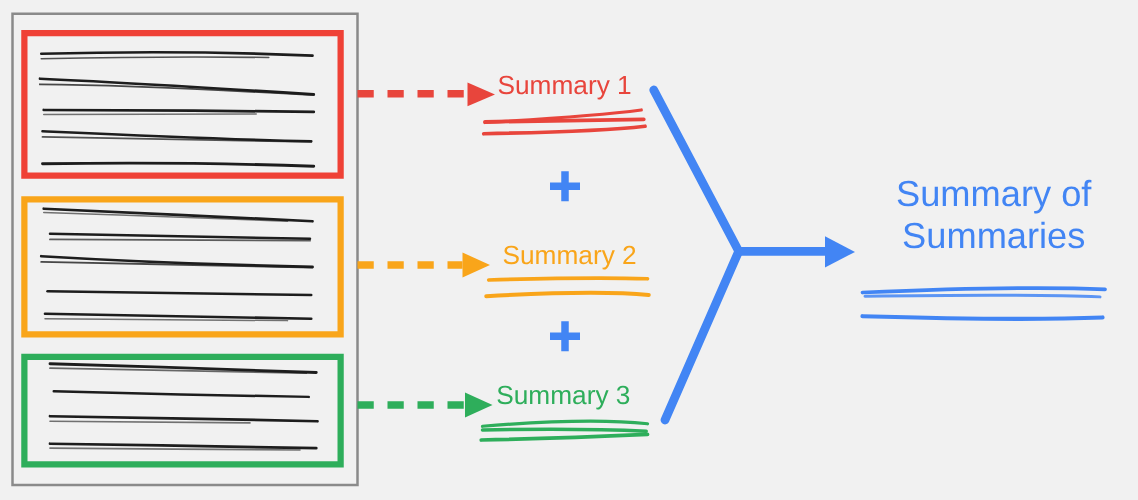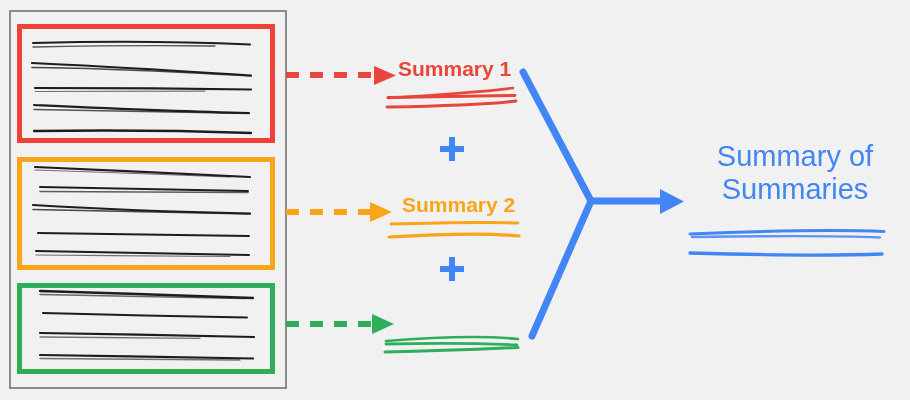--- a/index.html
+++ b/index.html
@@ -26,21 +26,21 @@
   .doc-box.red{border:5px solid #ef4136;}
   .doc-box.orange{border:5px solid #f9a51a;}
   .doc-box.green{border:5px solid #2eae5b;}
 
   .label{
     position:absolute;
     font-family:"Liberation Sans", sans-serif;
     white-space:nowrap;
     line-height:1;
   }
-  .sum-label{font-size:21px;font-weight:700;}
+  .sum-label{font-size:21px;font-weight:400;}
   .sum1{color:#e8453c;}
   .sum2{color:#f9a51a;}
   .sum3{color:#2eae5b;}
 
   .final-label{
     position:absolute;
     color:#4285f4;
     font-size:29px;
     font-weight:400;
     text-align:center;
@@ -140,20 +140,21 @@
       <path d="M690 234 C 760 231, 830 229, 884 231.5" stroke-width="3"></path>
       <path d="M692 237 C 760 236, 830 235.5, 880 237.5" stroke-width="2.4" opacity=".85"></path>
       <path d="M690 253 C 760 255, 830 256, 882 254" stroke-width="3.4"></path>
     </g>
   </svg>
 
   <div class="label sum-label sum1" style="left:398px;top:58px;">Summary 1</div>
 
   <div class="label sum-label sum2" style="left:402px;top:194px;text-align:right;">Summary 2</div>
 
+  <div class="label sum-label sum3" style="left:397px;top:306px;">Summary 3</div>
 
   <svg width="28" height="28" viewBox="0 0 28 28" style="position:absolute;left:438px;top:135px;">
     <rect x="11" y="2" width="6" height="24" fill="#4285f4"></rect>
     <rect x="2" y="11" width="24" height="6" fill="#4285f4"></rect>
   </svg>
 
   <svg width="28" height="28" viewBox="0 0 28 28" style="position:absolute;left:438px;top:255px;">
     <rect x="11" y="2" width="6" height="24" fill="#4285f4"></rect>
     <rect x="2" y="11" width="24" height="6" fill="#4285f4"></rect>
   </svg>

